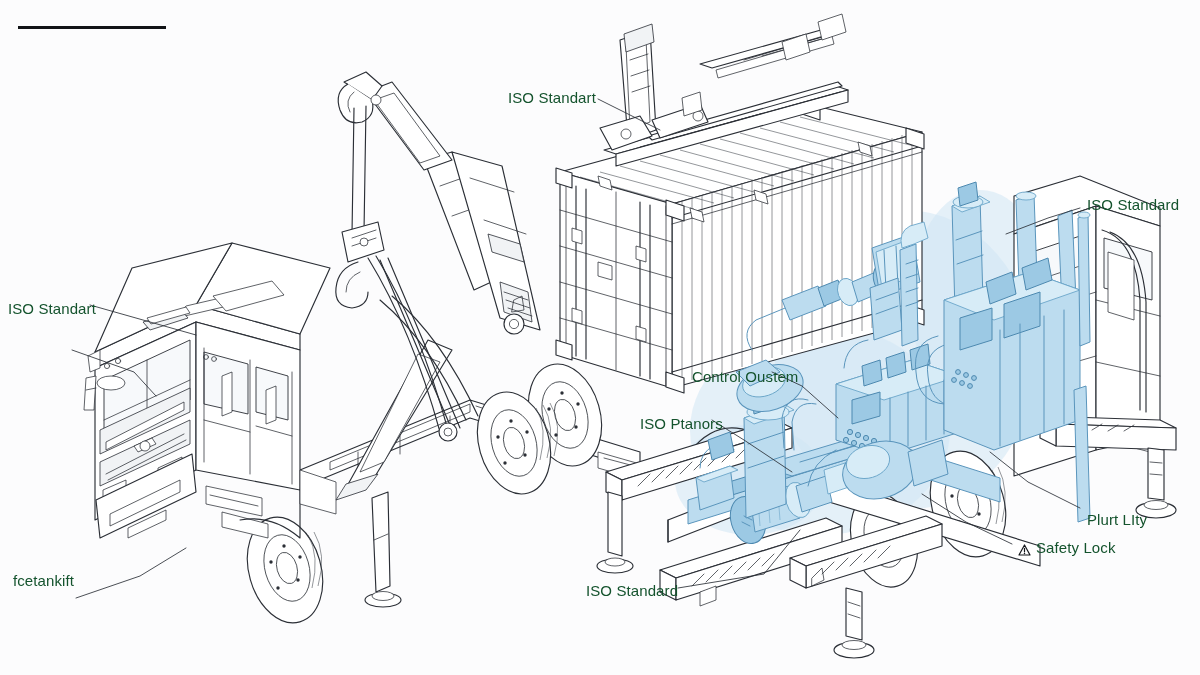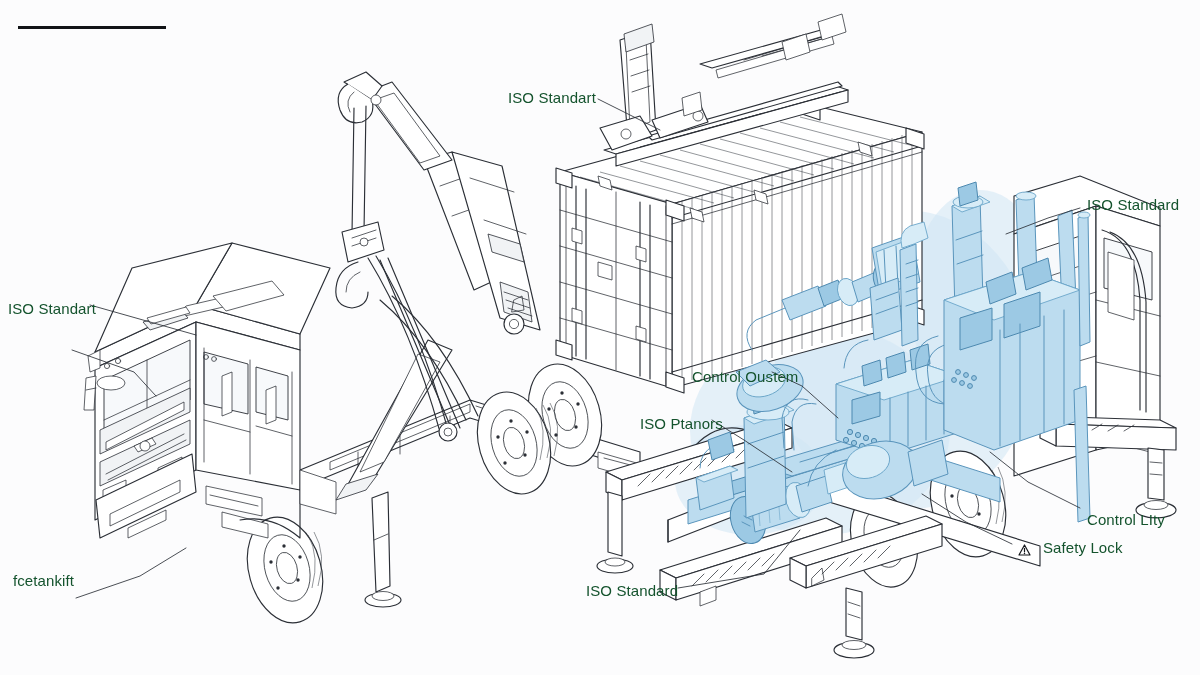--- a/index.html
+++ b/index.html
@@ -30,21 +30,21 @@
 
   
   .label{
     position:absolute;z-index:35;
     font-size:15px;color:#14532d;
     font-family:"Liberation Sans", sans-serif;
     white-space:nowrap;line-height:1.25;
     letter-spacing:.1px;
   }
   .label.two-line{white-space:normal;width:96px;}
-  .label.warn{display:flex;align-items:center;gap:12px;}
+  .label.warn{display:flex;align-items:center;gap:5px;}
   .warn-tri{display:inline-block;width:13px;height:12px;flex:0 0 auto;}
 </style>
 </head>
 <body>
 
 <div id="stage">
 
   <div class="title-wrap">
     <div class="title-rule"></div>
   </div>
@@ -578,21 +578,21 @@
   <div class="label" style="left:508px;top:89px;">ISO Standart</div>
 
   <div class="label" style="left:692px;top:368px;">Control Oustem</div>
 
   <div class="label" style="left:640px;top:415px;">ISO Ptanors</div>
 
   <div class="label" style="left:586px;top:582px;">ISO Standard</div>
 
   <div class="label" style="left:1087px;top:196px;">ISO Standard</div>
 
-  <div class="label" style="left:1087px;top:511px;">Control LIty</div>
+  <div class="label" style="left:1087px;top:511px;">Plurt LIty</div>
 
   <div class="label warn" style="left:1018px;top:539px;">
     <span class="warn-tri">
       <svg viewBox="0 0 13 12" width="13" height="12">
         <path d="M6.5 1 L12 11 L1 11 Z" fill="none" stroke="#15181c" stroke-width="1.2" stroke-linejoin="round"></path>
         <path d="M6.5 4.4 L6.5 7.8" stroke="#15181c" stroke-width="1.2" stroke-linecap="round"></path>
         <circle cx="6.5" cy="9.4" r=".75" fill="#15181c"></circle>
       </svg>
     </span>
     <span>Safety Lock</span>

